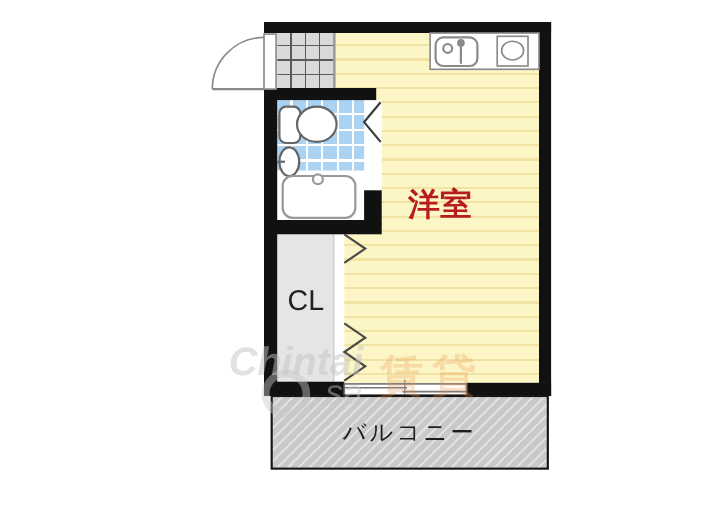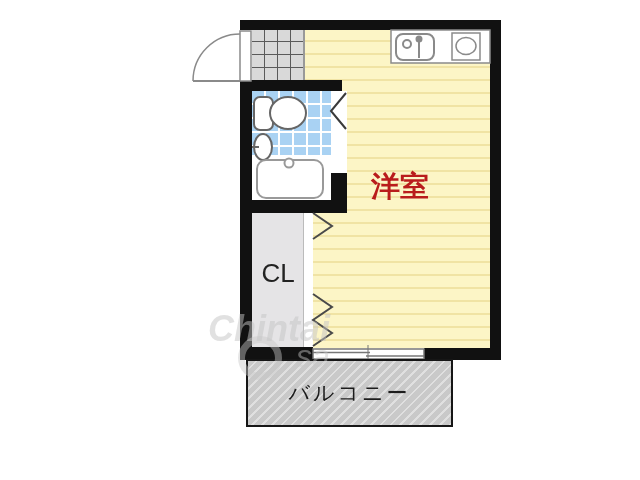--- a/index.html
+++ b/index.html
@@ -20,21 +20,21 @@
   .bath-blue{left:252px;top:91px;width:79px;height:64px;
     background:
       repeating-linear-gradient(90deg,transparent 0 12px,#ffffff 12px 14px),
       repeating-linear-gradient(180deg,transparent 0 12px,#ffffff 12px 14px),
       #a9d2f3;}
   .cl-fill{left:252px;top:213px;width:51px;height:134px;background:#e5e4e6;}
   .cl-strip{left:303px;top:213px;width:10px;height:134px;background:#ffffff;
     border-left:1px solid #bbb;box-sizing:border-box;}
 
   
-  .balcony{left:246px;top:359px;width:207px;height:68px;box-sizing:border-box;
+  .balcony{left:246px;top:359px;width:253px;height:68px;box-sizing:border-box;
     border:2px solid #161616;
     background:repeating-linear-gradient(135deg,#c9c9c9 0 5px,#e0e0e0 5px 7px);
     display:flex;align-items:center;justify-content:center;}
   .balcony-label{font-size:21px;color:#1c1c1c;letter-spacing:3px;}
 
   
   .room-label{left:328px;top:168px;width:144px;text-align:center;color:#b91c1c;font-weight:600;}
   .room-label .l1{font-size:29px;line-height:36px;}
   .room-label .l2{font-size:31px;line-height:40px;}
   .cl-label{left:250px;top:258px;width:56px;text-align:center;
@@ -133,14 +133,15 @@
   </div>
 
   <div class="abs room-label">
     <div class="l1">洋室</div>
   </div>
   <div class="abs cl-label">CL</div>
 
   <div class="abs wm wm-brand">Chintai</div>
   <div class="abs wm wm-ring"></div>
   <div class="abs wm wm-sub">sa</div>
+  <div class="abs wm wm-accent">賃貸</div>
 
 </div>
 
 </body></html>

